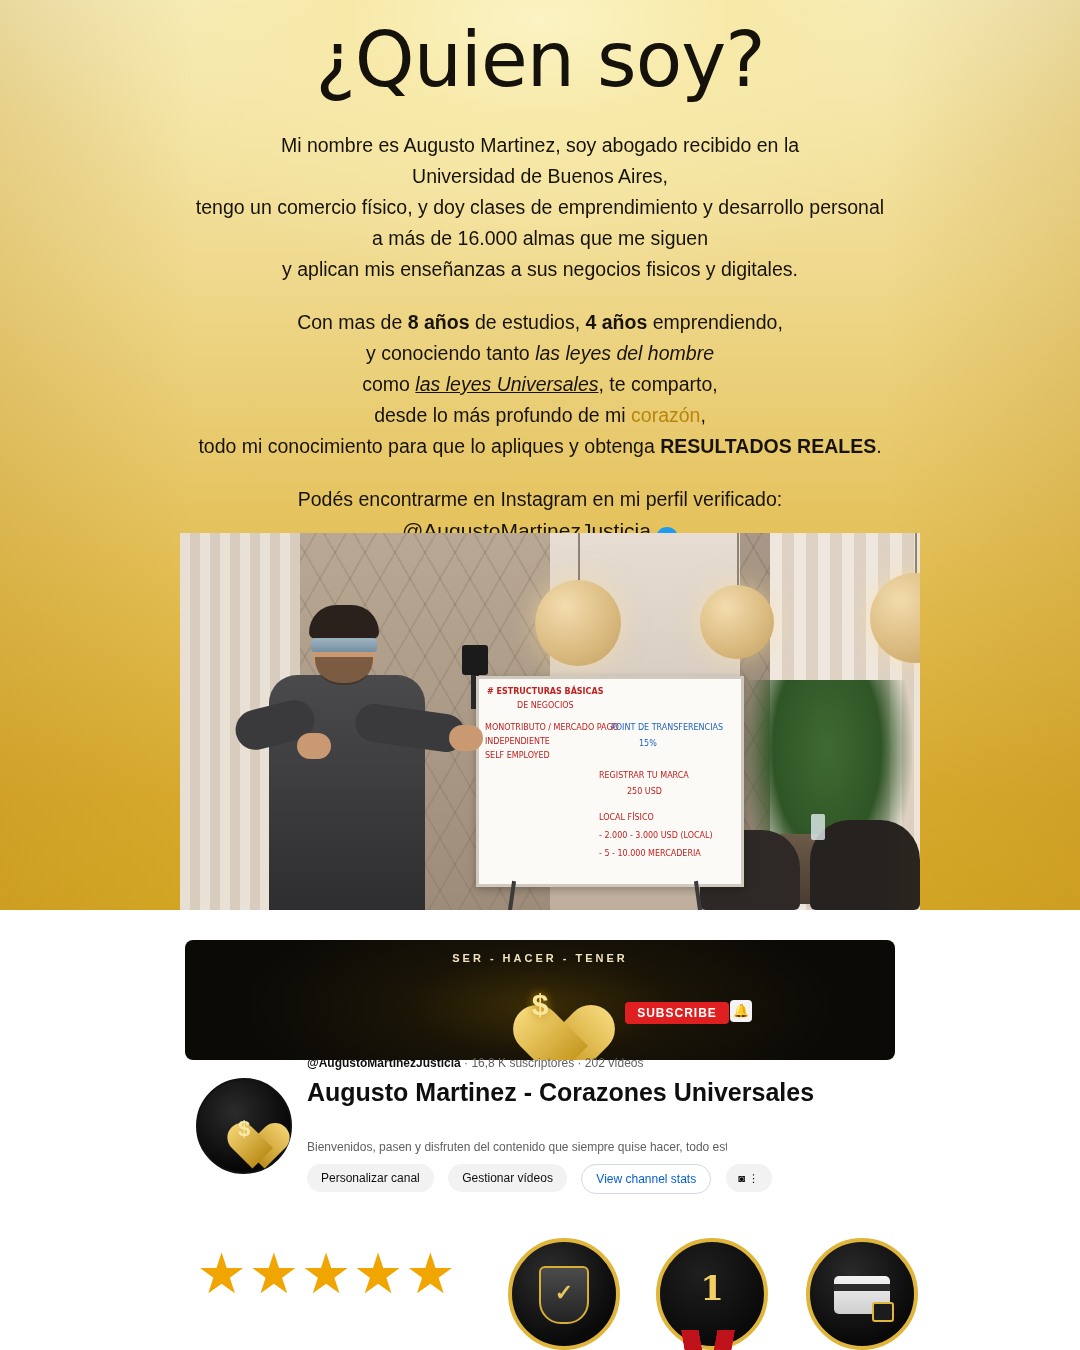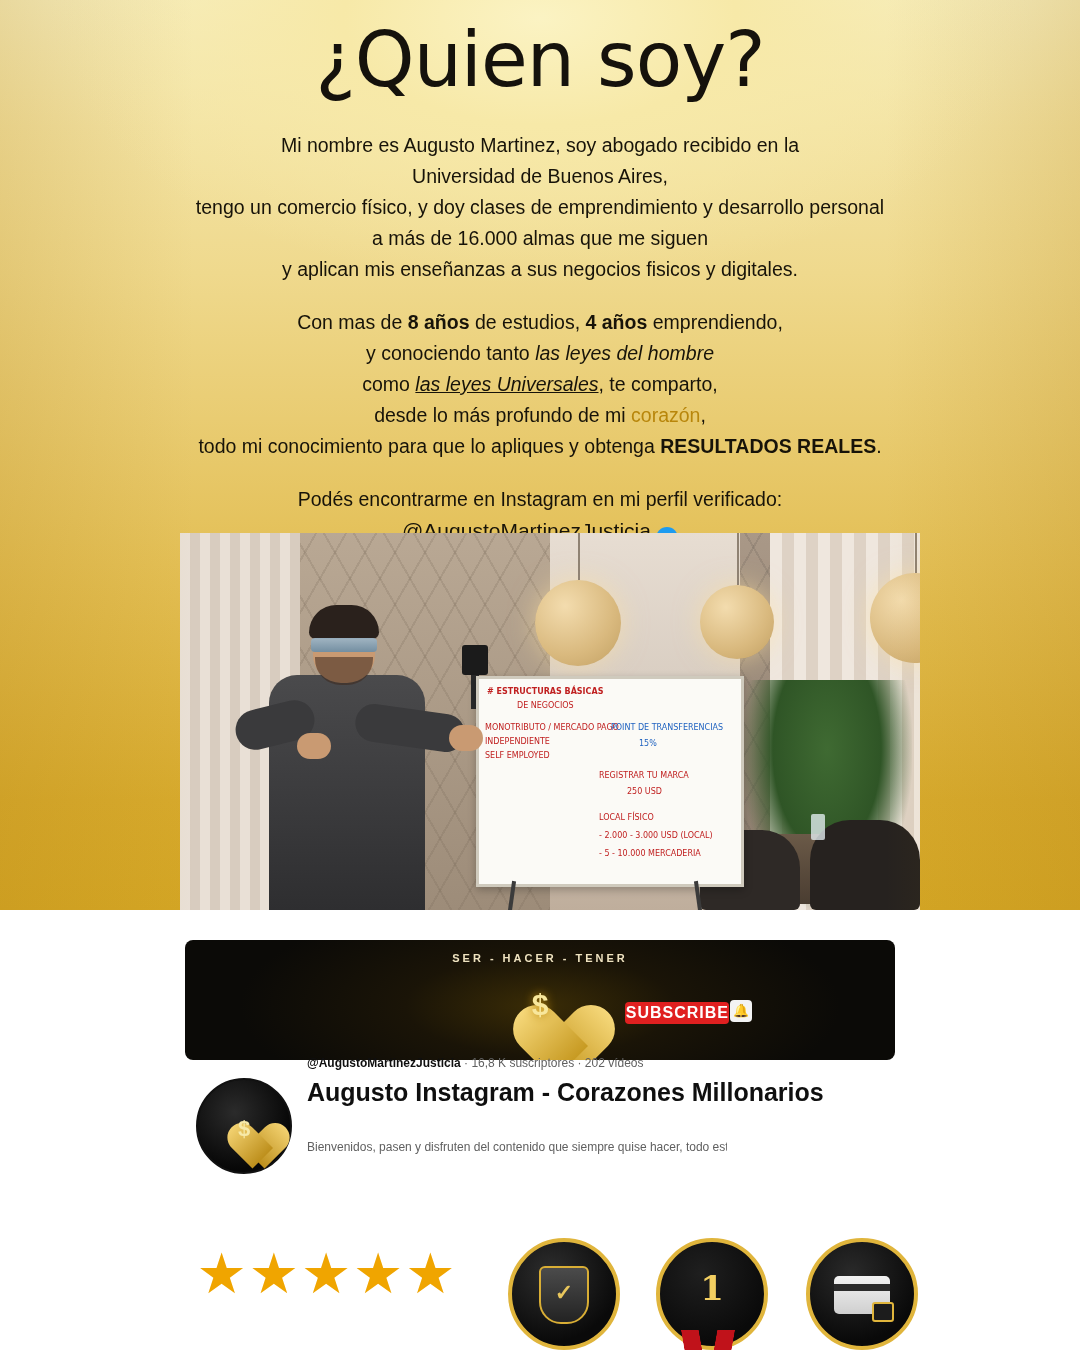--- a/index.html
+++ b/index.html
@@ -138,22 +138,22 @@
   .heart:before,.heart:after{
     content:"";position:absolute;top:0;width:48px;height:72px;border-radius:26px 26px 0 0;
     background:linear-gradient(180deg,#f6d87a,#c79a22);
   }
   .heart:before{left:48px;transform:rotate(45deg);transform-origin:0 100%;}
   .heart:after{left:48px;transform:rotate(-45deg);transform-origin:100% 100%;}
   .heart-s{position:absolute;left:50%;top:48px;transform:translateX(-50%);
     color:#f8e79c;font-size:30px;font-weight:700;z-index:3;text-shadow:0 0 10px #b8860b;}
   .sub-btn{
     position:absolute;left:440px;top:62px;width:104px;height:22px;border-radius:4px;
-    background:#e02020;color:#fff;font-size:16px;font-weight:700;letter-spacing:1px;
-    text-align:right;line-height:22px;
+    background:#e02020;color:#fff;font-size:12px;font-weight:700;letter-spacing:1px;
+    text-align:center;line-height:22px;
   }
   .bell{position:absolute;left:545px;top:60px;width:22px;height:22px;border-radius:4px;background:#f3f3f3;
     color:#e02020;font-size:13px;text-align:center;line-height:22px;}
   .yt-banner .cm{
     position:absolute;left:0;bottom:9px;width:710px;text-align:center;
     color:#f1dd9a;font-size:23px;font-weight:700;letter-spacing:3px;
     font-family:"DejaVu Sans",sans-serif;
     -webkit-text-stroke:0.5px #7a5c10;
   }
 
@@ -314,35 +314,41 @@
       <div class="sub-btn">SUBSCRIBE</div>
       <div class="bell">🔔</div>
     </div>
   </div>
 
   <div class="avatar">
     <div class="h2"></div>
     <div class="s2">$</div>
   </div>
 
-  <div class="ch-name">Augusto Instagram - Corazones Millonarios</div>
+  <div class="ch-name">Augusto Martinez - Corazones Universales</div>
 
   <div class="ch-meta">
     <span class="handle">@AugustoMartinezJusticia</span>
     <span> · </span>
     <span>16,8 K suscriptores</span>
     <span> · </span>
     <span>202 vídeos</span>
   </div>
 
   <div class="ch-desc">
     <span>Bienvenidos, pasen y disfruten del contenido que siempre quise hacer, todo está hecho co...</span>
     
   </div>
 
+  <div class="btnrow">
+    <span class="pill">Personalizar canal</span>
+    <span class="pill">Gestionar vídeos</span>
+    <span class="pill outline">View channel stats</span>
+    <span class="icon-pill">◙ ⋮</span>
+  </div>
 
   <div class="badges">
     <div class="stars">★★★★★</div>
 
     <div class="badge shield">
       <div class="g"></div>
     </div>
 
     <div class="badge medal">
       <div class="one">1</div>

